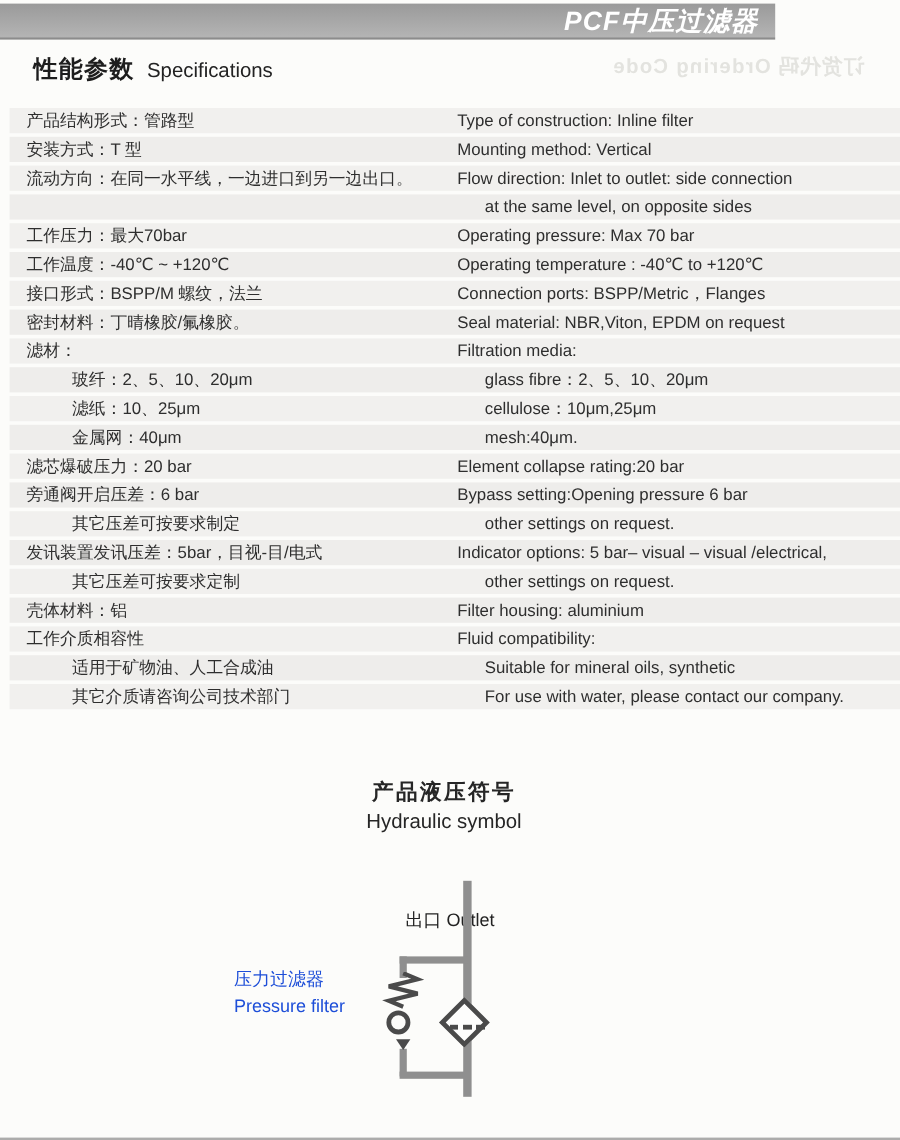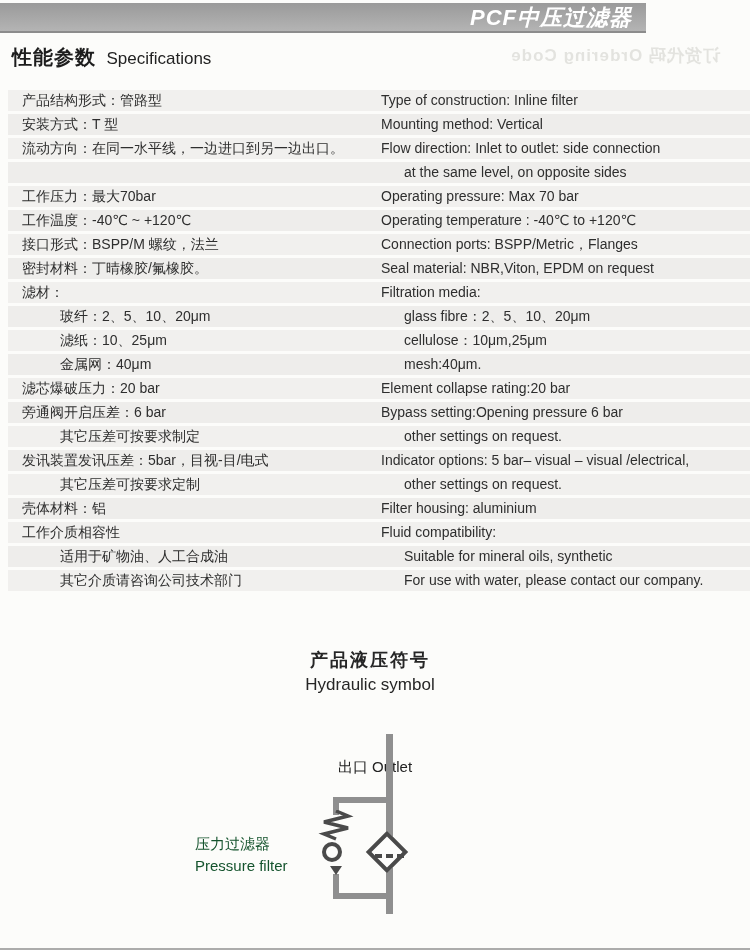--- a/index.html
+++ b/index.html
@@ -23,42 +23,42 @@
     border-bottom:2px solid #8c8c8c;}
   .topbar .title{position:absolute;right:14px;top:0;line-height:29px;
     color:#fff;font-size:22px;font-weight:bold;font-style:italic;letter-spacing:1px;}
 
   
   .ghost{position:absolute;top:44px;left:440px;width:280px;text-align:left;
     transform:scaleX(-1);color:#cfcfc9;font-size:17px;font-weight:bold;opacity:.55;
     letter-spacing:1px;white-space:nowrap;}
 
   
-  .heading{position:absolute;top:44px;left:12px;white-space:nowrap;}
+  .heading{position:absolute;top:44px;left:28px;white-space:nowrap;}
   .heading .cn{font-size:20px;font-weight:bold;color:#1d1d1d;letter-spacing:1px;}
   .heading .en{font-size:17px;color:#222;margin-left:6px;}
 
   
   .spec-table{position:absolute;top:90px;left:8px;width:742px;}
   .spec-row{display:flex;height:21px;margin-bottom:3px;background:var(--band);
     font-size:14px;line-height:21px;color:var(--text);}
   .spec-row:nth-child(even){background:var(--band-alt);}
   .cell-cn{width:370px;padding-left:14px;white-space:nowrap;overflow:hidden;}
   .cell-cn.ind{padding-left:52px;}
   .cell-en{flex:1;padding-left:3px;white-space:nowrap;overflow:hidden;}
   .cell-en.ind{padding-left:26px;}
 
   
   .hyd-title{position:absolute;top:648px;left:250px;width:240px;text-align:center;color:#262626;}
   .hyd-title .cn{font-size:18px;font-weight:600;letter-spacing:2px;}
   .hyd-title .en{font-size:17px;margin-top:3px;}
   .port-label{position:absolute;width:160px;text-align:center;font-size:15px;color:#222;margin-top:44px;}
   .outlet-label{top:714px;left:295px;}
   .inlet-label{top:923px;left:305px;}
-  .filter-label{position:absolute;top:833px;left:195px;font-size:15px;line-height:22px;color:#14532d;}
+  .filter-label{position:absolute;top:806px;left:195px;font-size:15px;line-height:22px;color:#1d4ed8;}
 
   
   .gline{position:absolute;background:var(--line-gray);}
   .main-line{left:386px;top:734px;width:7px;height:180px;}
   .branch-top{left:333px;top:797px;width:57px;height:6px;}
   .branch-left-upper{left:333px;top:797px;width:6px;height:18px;}
   .branch-left-lower{left:333px;top:874px;width:6px;height:23px;}
   .branch-bottom{left:333px;top:893px;width:57px;height:6px;}
 
   .spring-svg{position:absolute;left:318px;top:810px;}

